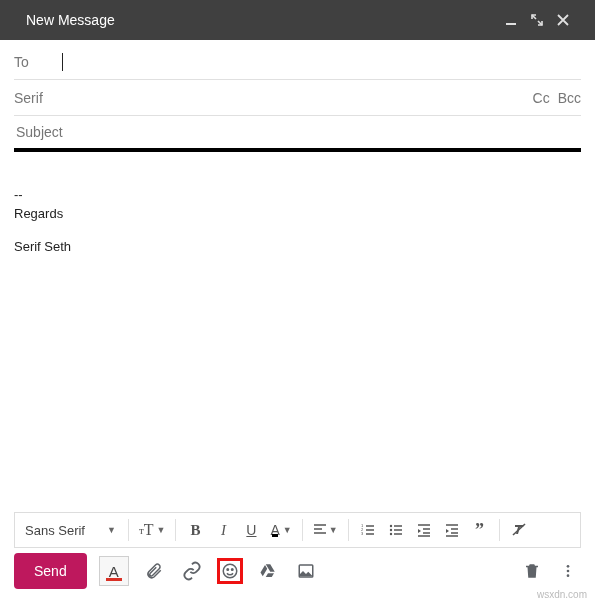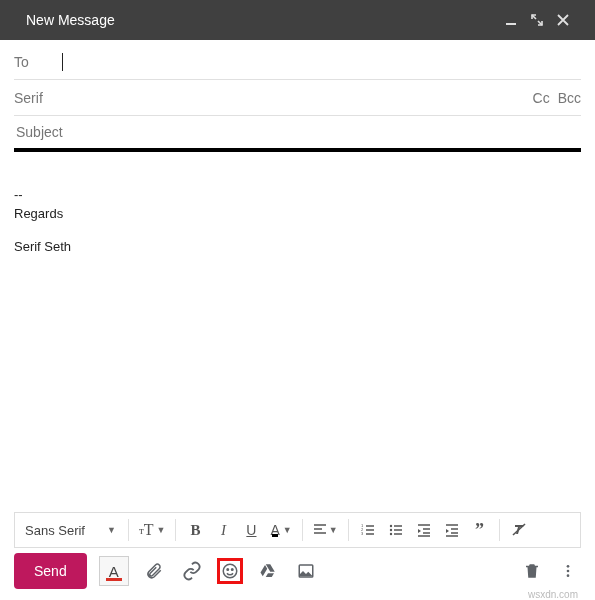--- a/index.html
+++ b/index.html
@@ -101,21 +101,21 @@
   .text-color-btn {
     width:30px;height:30px;border:1px solid #cfcfcf;background:#f7f7f7;
     display:flex;align-items:center;justify-content:center;position:relative;
   }
   .text-color-btn span{font-size:15px; color:#444;}
   .text-color-btn::after{content:"";position:absolute;left:6px;right:6px;bottom:4px;height:3px;background:#d93025;}
   .emoji-highlight { border:3px solid #e11; padding:1px; }
   .bottom-right { margin-left:auto; display:flex; gap:10px; align-items:center;}
   svg { display:block; }
 
-  .watermark { position:absolute; right:17px; bottom:0; font-size:10px; color:#bbb;}
+  .watermark { position:absolute; right:8px; bottom:0; font-size:10px; color:#bbb;}
 </style>
 </head>
 <body>
 
 <div class="titlebar">
   <span class="title">New Message</span>
   <div class="win-controls">
     <span>
       <svg width="12" height="12" viewBox="0 0 12 12">
           <rect x="1" y="9" width="10" height="2"></rect>

